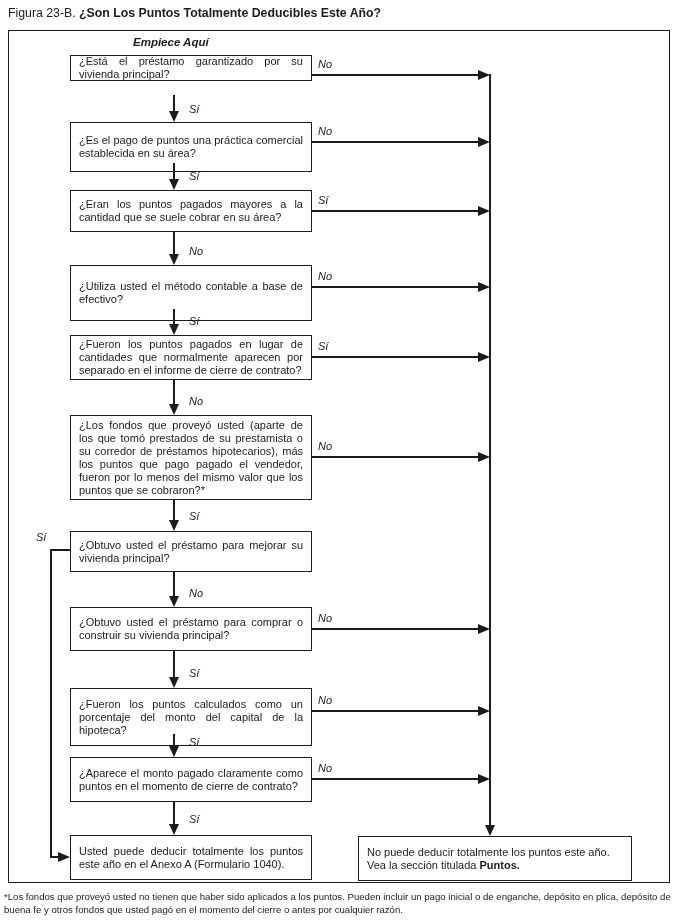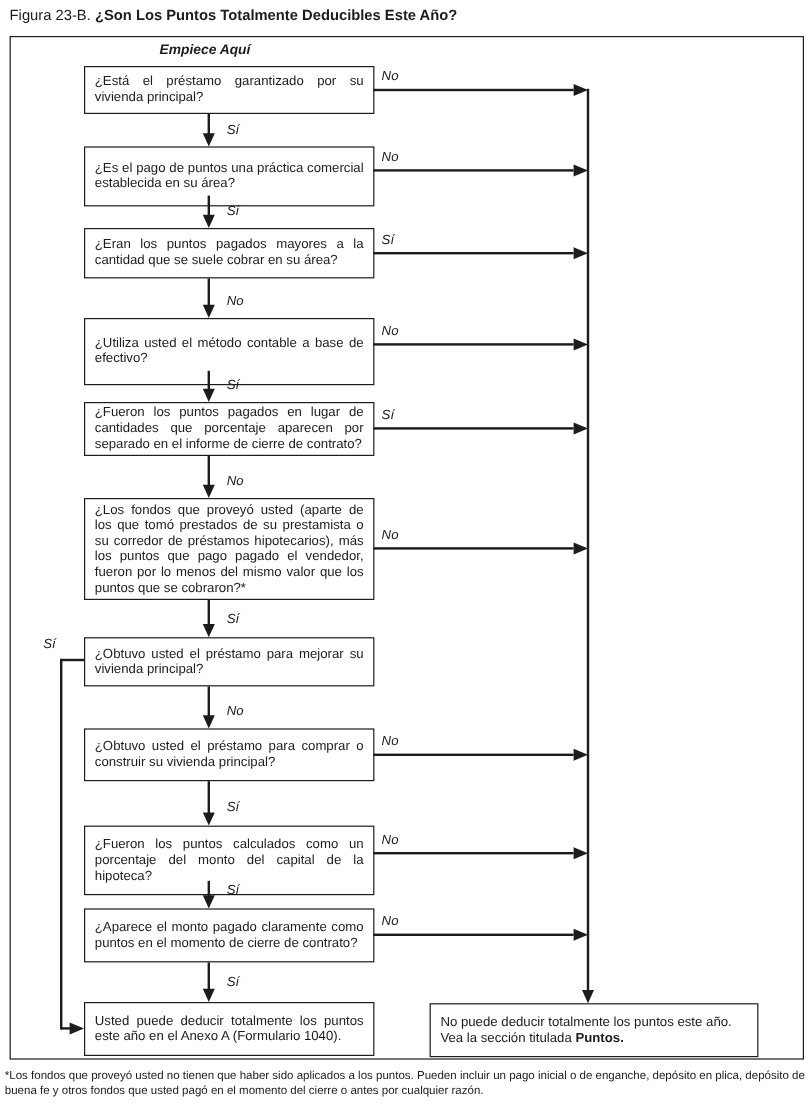--- a/index.html
+++ b/index.html
@@ -29,34 +29,34 @@
   <div class="title">
     <span class="t-prefix">Figura 23-B.</span>
     <span> </span>
     <span class="t-main">¿Son Los Puntos Totalmente Deducibles Este Año?</span>
   </div>
 
   <div class="outer"></div>
 
   <div class="start-lbl">Empiece Aquí</div>
 
-  <div class="qbox" style="top:55px;height:40px">
+  <div class="qbox" style="top:55px;height:26px">
       <span class="qt">¿Está el préstamo garantizado por su vivienda principal?</span>
     </div>
   <div class="qbox" style="top:122px;height:50px">
       <span class="qt">¿Es el pago de puntos una práctica comercial establecida en su área?</span>
     </div>
   <div class="qbox" style="top:190px;height:42px">
       <span class="qt">¿Eran los puntos pagados mayores a la cantidad que se suele cobrar en su área?</span>
     </div>
   <div class="qbox" style="top:265px;height:56px">
       <span class="qt">¿Utiliza usted el método contable a base de efectivo?</span>
     </div>
   <div class="qbox" style="top:335px;height:45px">
-      <span class="qt">¿Fueron los puntos pagados en lugar de cantidades que porcentaje aparecen por separado en el informe de cierre de contrato?</span>
+      <span class="qt">¿Fueron los puntos pagados en lugar de cantidades que normalmente aparecen por separado en el informe de cierre de contrato?</span>
     </div>
   <div class="qbox" style="top:415px;height:85px">
       <span class="qt">¿Los fondos que proveyó usted (aparte de los que tomó prestados de su prestamista o su corredor de préstamos hipotecarios), más los puntos que pago pagado el vendedor, fueron por lo menos del mismo valor que los puntos que se cobraron?*</span>
     </div>
   <div class="qbox" style="top:531px;height:41px">
       <span class="qt">¿Obtuvo usted el préstamo para mejorar su vivienda principal?</span>
     </div>
   <div class="qbox" style="top:607px;height:44px">
       <span class="qt">¿Obtuvo usted el préstamo para comprar o construir su vivienda principal?</span>
     </div>

